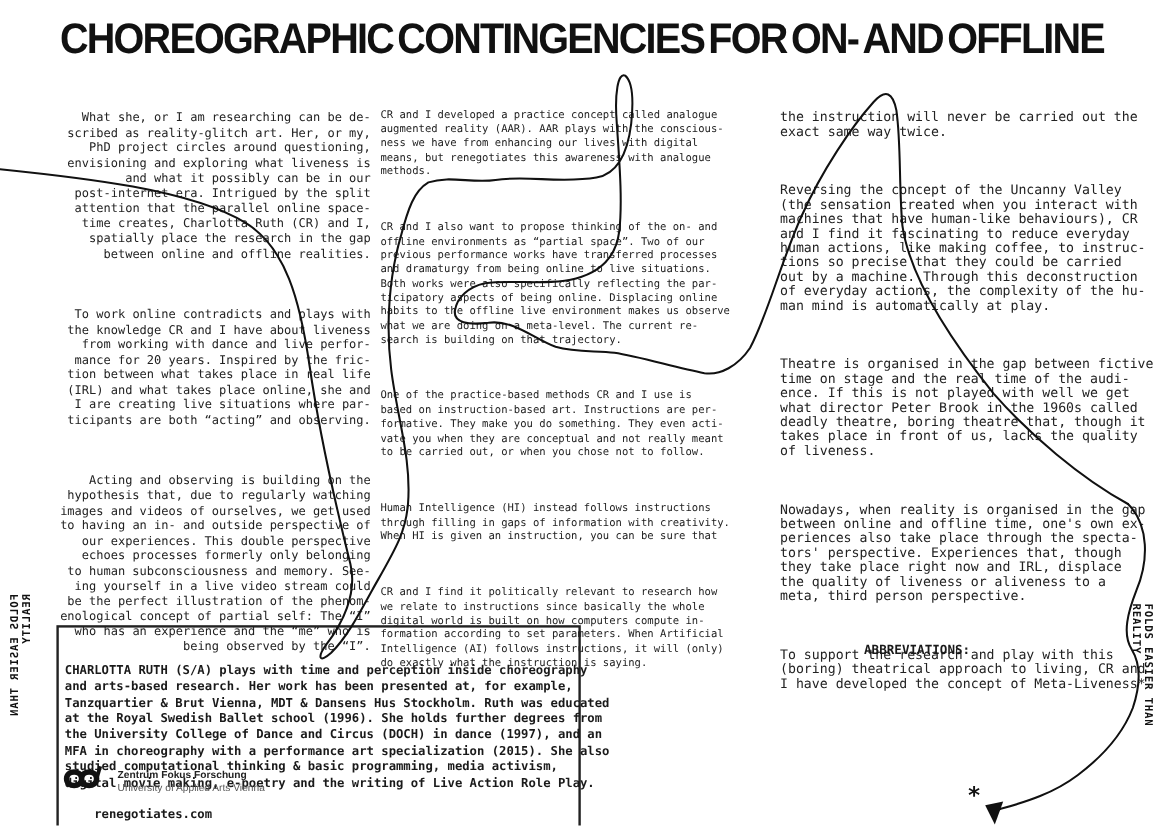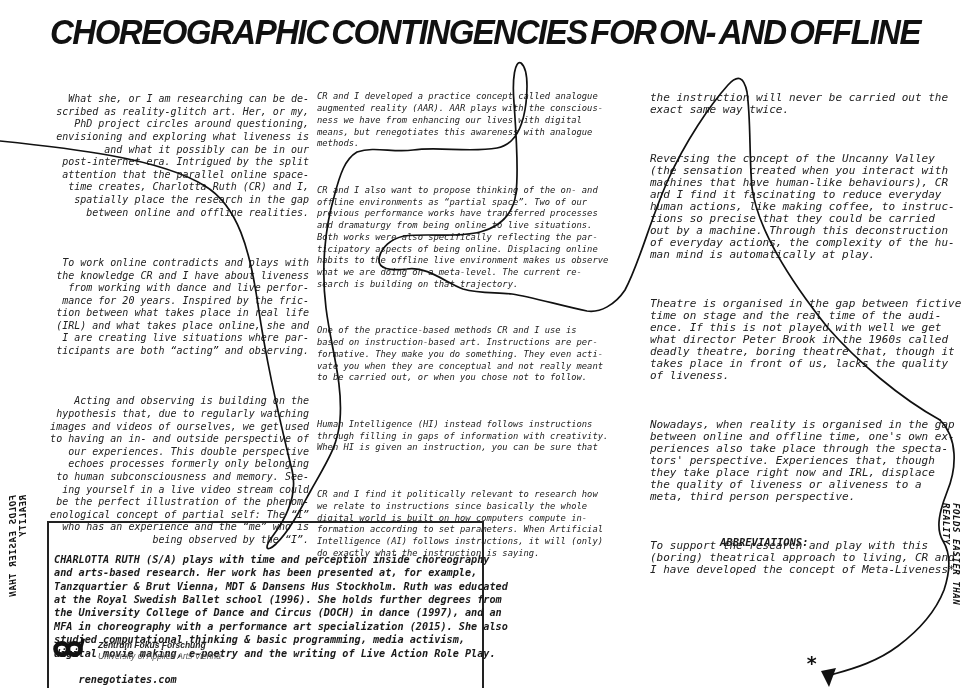--- a/index.html
+++ b/index.html
@@ -1,20 +1,20 @@
 <!DOCTYPE html>
 <html><head>
 <meta charset="utf-8">
 <style>
   * { margin:0; padding:0; box-sizing:border-box; }
   html,body { width:973px; height:688px; }
   body { position:relative; background:#ffffff; color:#161616; overflow:hidden;
          font-family:"DejaVu Sans Mono", monospace; }
 
-  .page { position:absolute; inset:0;font-style:italic; }
+  .page { position:absolute; inset:0; }
 
   .title { position:absolute; left:50px; top:12px; width:870px;
            display:flex; justify-content:space-between; align-items:flex-start;
            font-family:"Liberation Sans", sans-serif; font-weight:800;
            font-size:33px; letter-spacing:-1.5px; color:#111;
            transform:scaleY(1.08); transform-origin:top left; white-space:nowrap; }
 
   .col { position:absolute; top:68px; white-space:pre; color:#222; }
   .col .para { margin-bottom:12px; }
   .col1 { left:47px;  width:262px; font-size:10px;   line-height:12.6px;text-align:right; }

